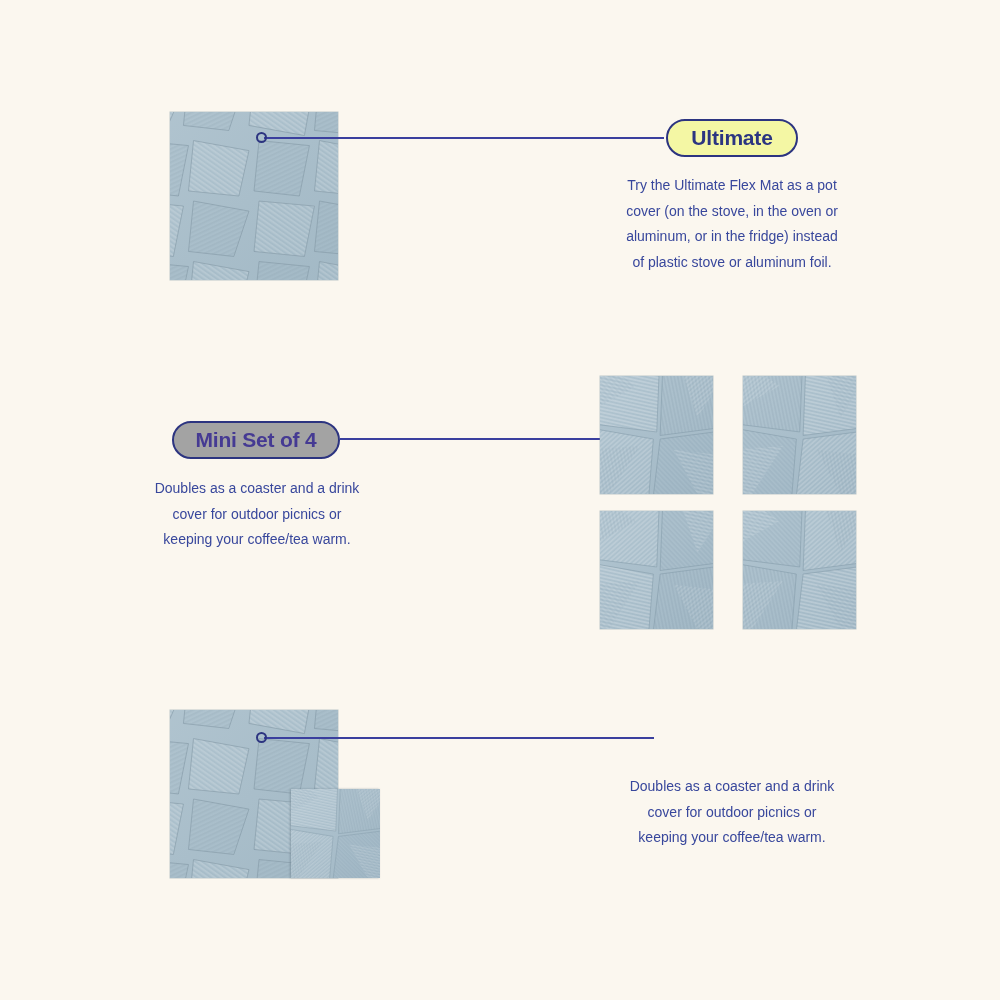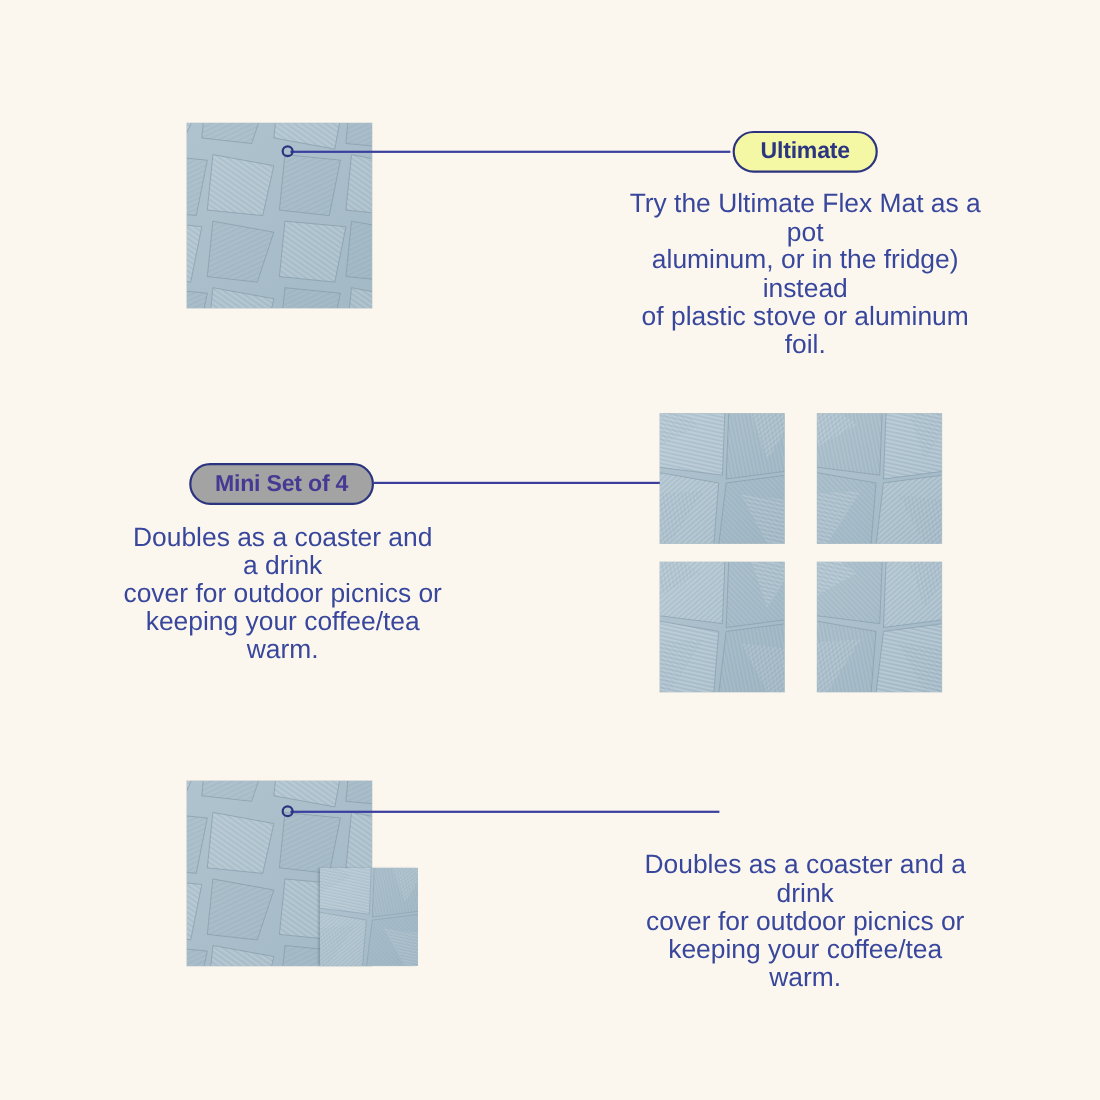--- a/index.html
+++ b/index.html
@@ -49,21 +49,21 @@
     white-space: nowrap;
   }
   .pill-ultimate   { background: #f4f7a4; color: #2b3581; text-align: center; }
   .pill-miniset    { background: #a3a3a3; color: #453a93; }
   .pill-minicombo  { background: #cfe9c8; color: #2b3581; }
 
   
   .desc {
     position: absolute;
     color: #38479c;
-    font-size: 24px;
+    font-size: 14px;
     line-height: 25.5px;
     text-align: center;
   }
 
   
   .connector { position: absolute; }
   .conn-line {
     position: absolute;
     height: 2px;
     background: #3a3f9e;
@@ -142,20 +142,21 @@
     <div class="conn-line" style="left:264px; top:137px; width:400px;"></div>
     <div class="conn-dot" style="left:256px; top:132px;"></div>
   </div>
 
   <div class="pill pill-ultimate" style="left:666px; top:119px; width:132px; height:38px;">
     <span>Ultimate</span>
   </div>
 
   <div class="desc" style="left:572px; top:173px; width:320px;">
     <div>Try the Ultimate Flex Mat as a pot</div>
+    <div>cover (on the stove, in the oven or</div>
     <div>aluminum, or in the fridge) instead</div>
     <div>of plastic stove or aluminum foil.</div>
   </div>
 
   <div class="pill pill-miniset" style="left:172px; top:421px; width:168px; height:38px;">
     <span>Mini Set of 4</span>
   </div>
 
   <div class="connector">
     <div class="conn-line" style="left:340px; top:438px; width:322px;"></div>

